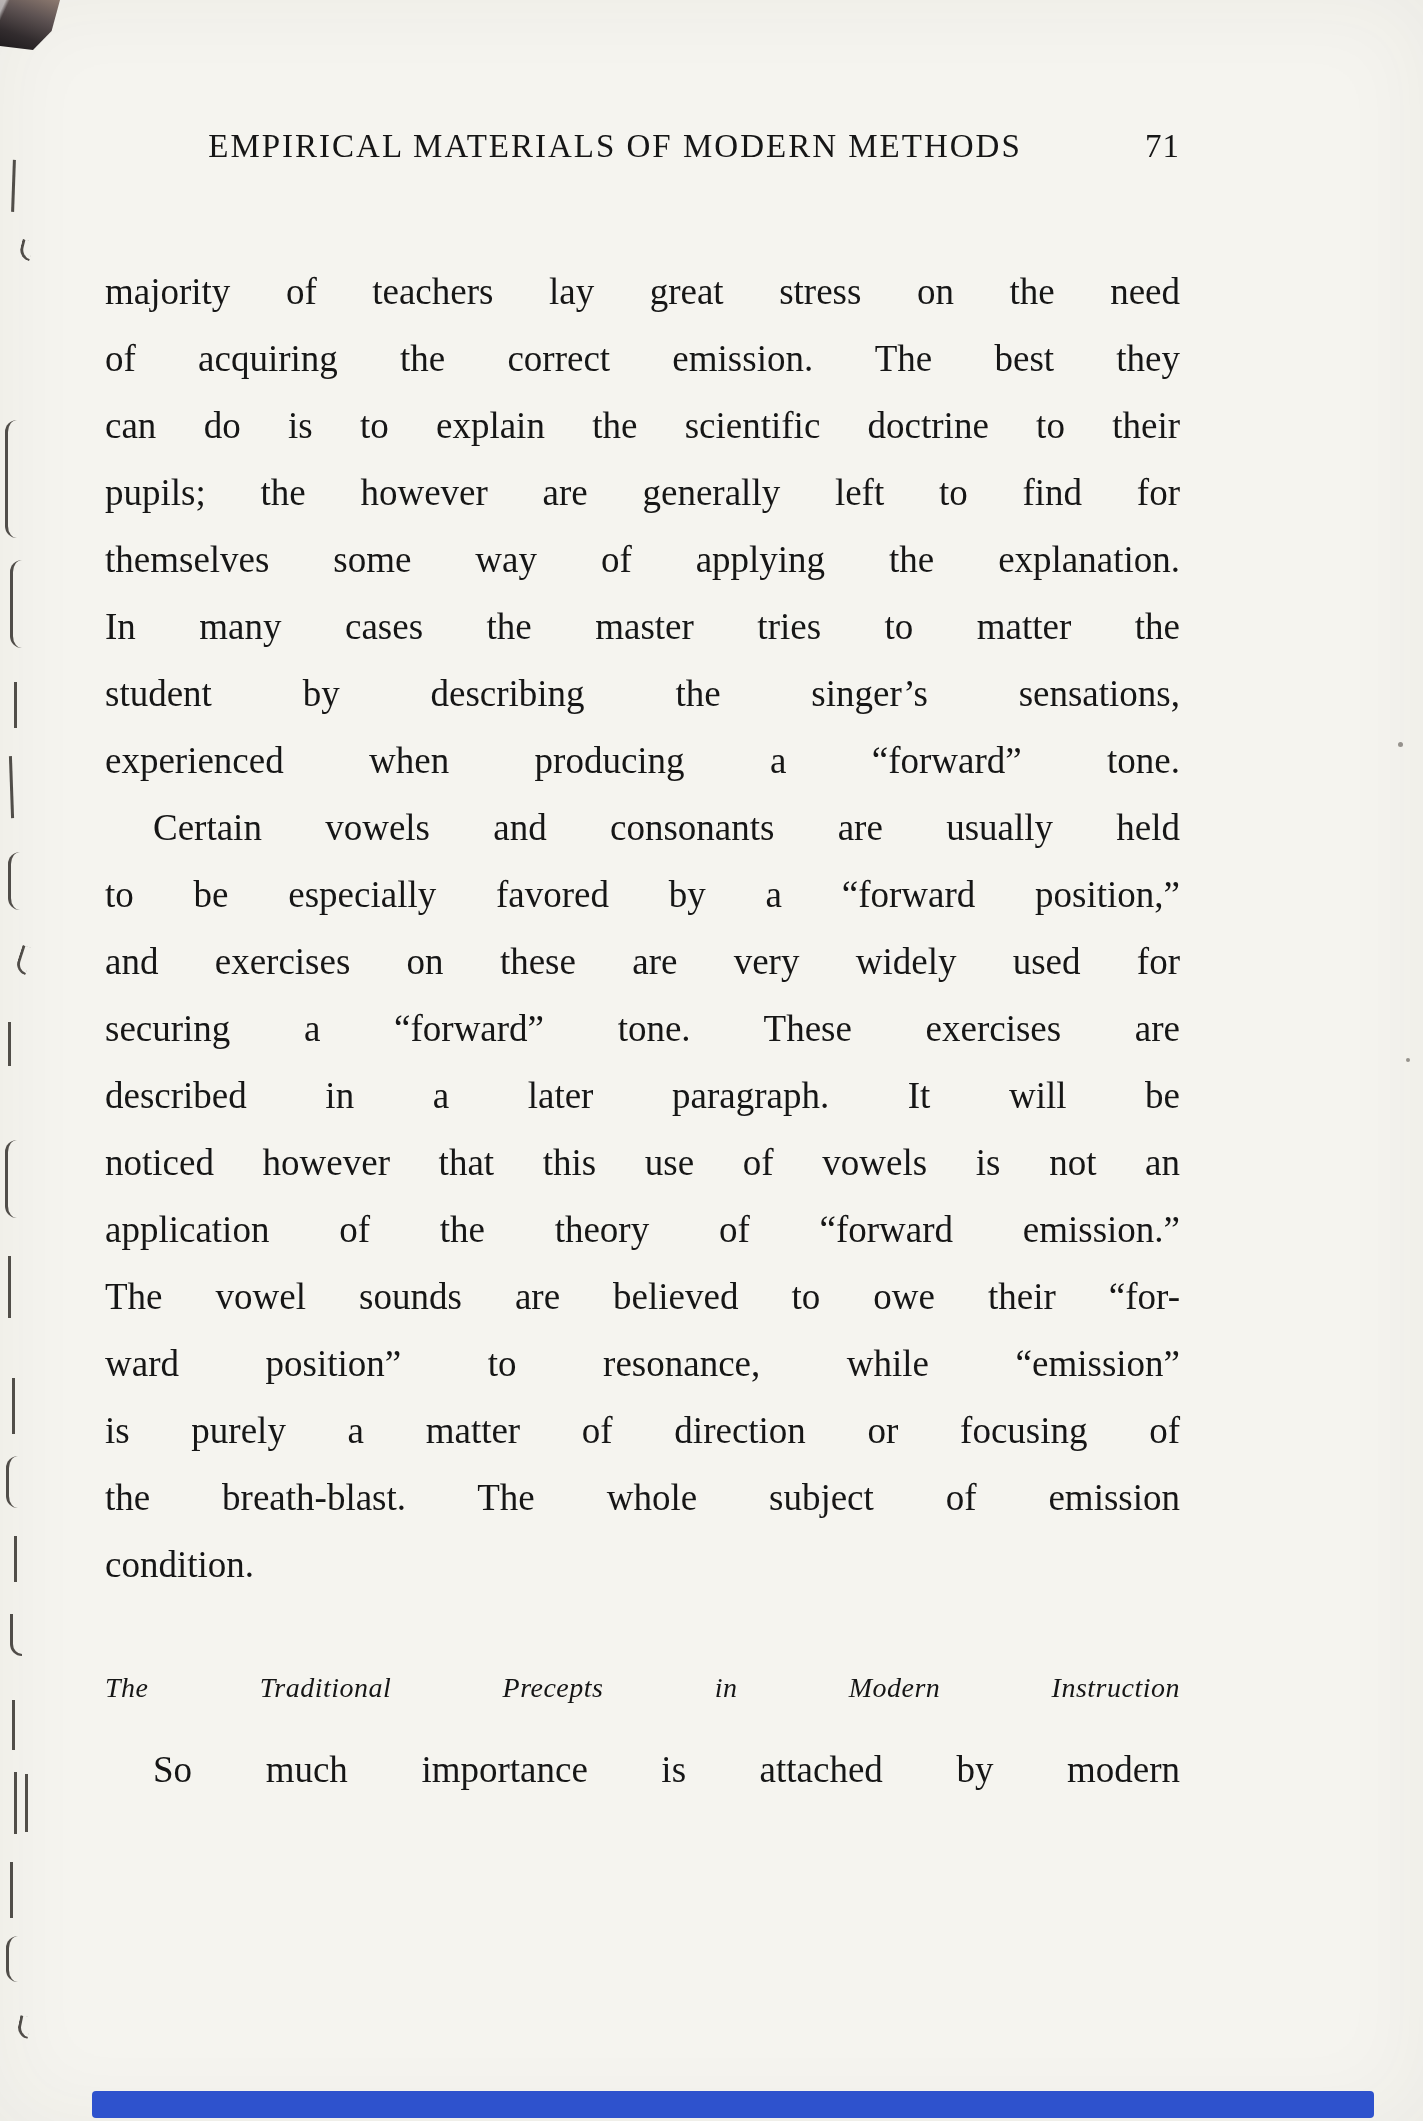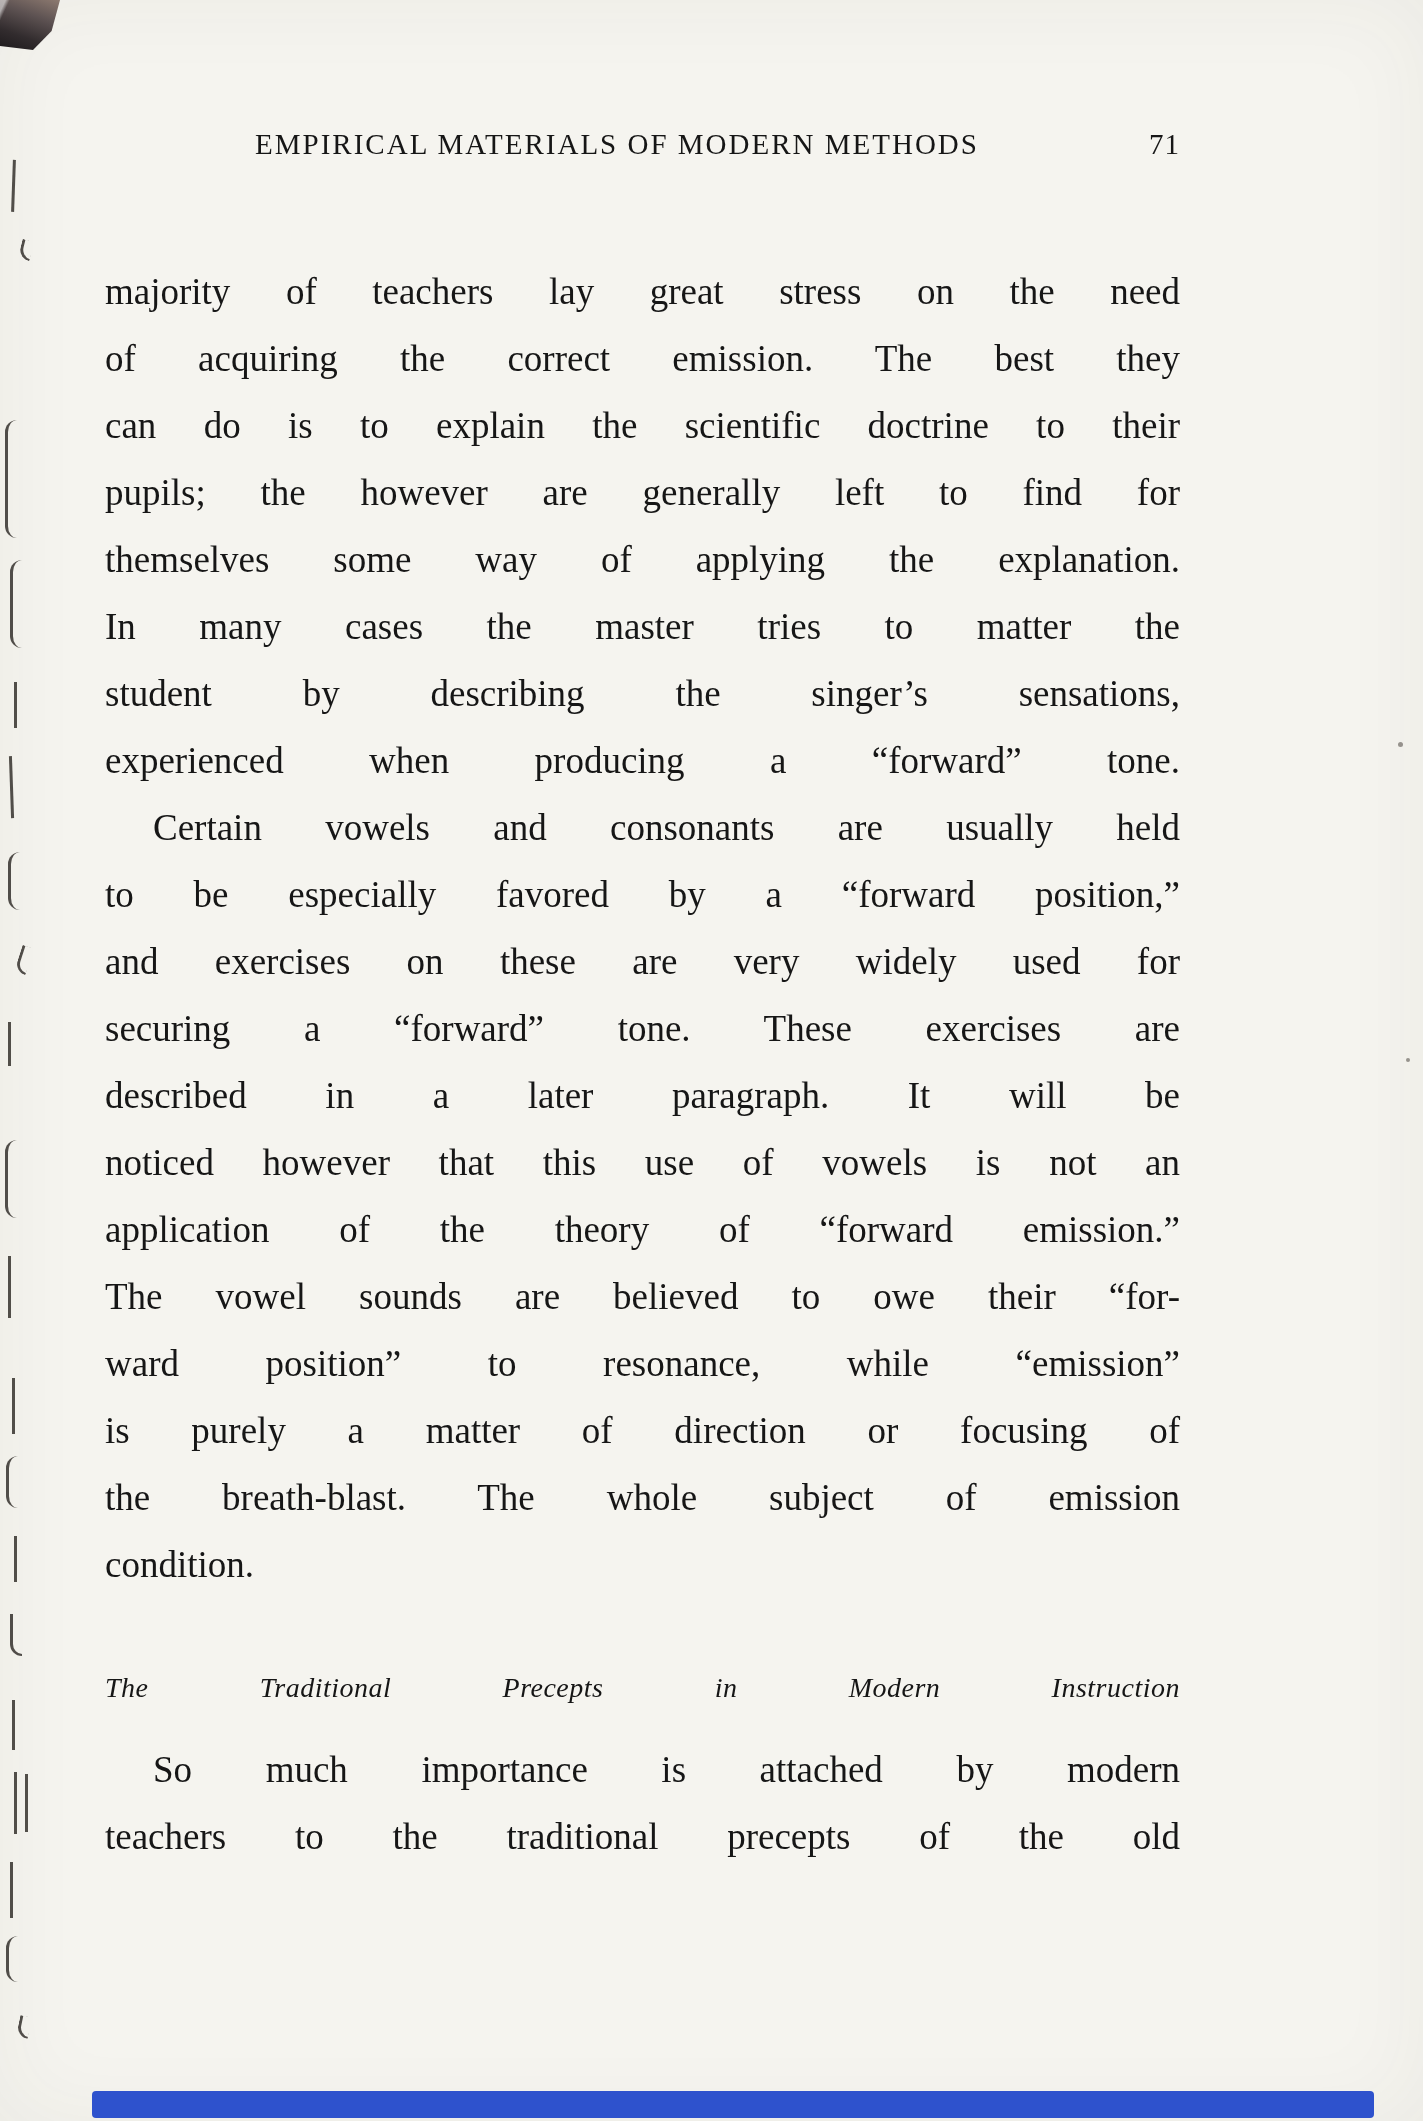--- a/index.html
+++ b/index.html
@@ -25,21 +25,21 @@
     clip-path: polygon(0 0, 100% 0, 86% 62%, 55% 100%, 0 92%);
   }
 
   .header {
     position: absolute;
     top: 128px;
     left: 105px;
     width: 1075px;
     display: flex;
     align-items: baseline;
-    font-size: 29px;
+    font-size: 33px;
     letter-spacing: 2px;
     white-space: nowrap;
     gap: 6px;
   }
   .running-title { flex: 1; text-align: center; }
   .page-number { margin-left: 14px; letter-spacing: 1px; font-family: Liberation Serif, serif; }
 
   .text-body {
     position: absolute;
     top: 258px;
@@ -131,21 +131,20 @@
         <div class="line">application of the theory of “forward emission.”</div>
         <div class="line">The vowel sounds are believed to owe their “for-</div>
         <div class="line">ward position” to resonance, while “emission”</div>
         <div class="line">is purely a matter of direction or focusing of</div>
         <div class="line">the breath-blast. The whole subject of emission</div>
         <div class="line last">condition.</div>
       </div>
       <div class="section-heading">The Traditional Precepts in Modern Instruction</div>
       <div class="paragraph">
         <div class="line indent">So much importance is attached by modern</div>
-        <div class="line">teachers to the traditional precepts of the old</div>
       </div>
     </div>
 
   <div class="margin-marks">
     <div class="ink-mark" style="top:160px; left:12px; height:52px; transform:rotate(2deg);"></div>
     <div class="ink-mark hook" style="top:240px; left:20px; height:18px; transform:rotate(14deg);"></div>
     <div class="ink-mark curve" style="top:420px; left:5px;  height:118px;"></div>
     <div class="ink-mark curve" style="top:560px; left:10px; height:88px;"></div>
     <div class="ink-mark" style="top:682px; left:14px; height:46px;"></div>
     <div class="ink-mark" style="top:756px; left:10px; height:62px; transform:rotate(-2deg);"></div>

